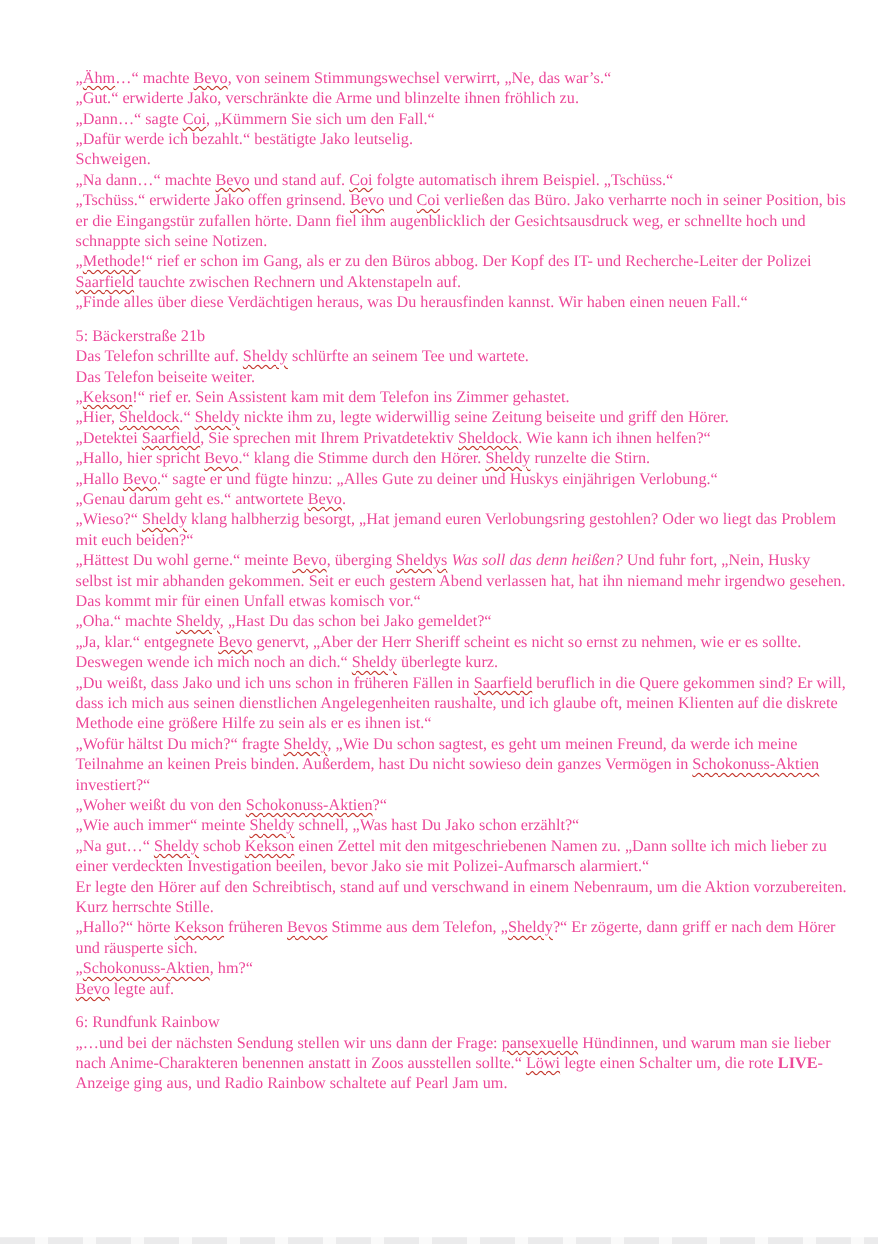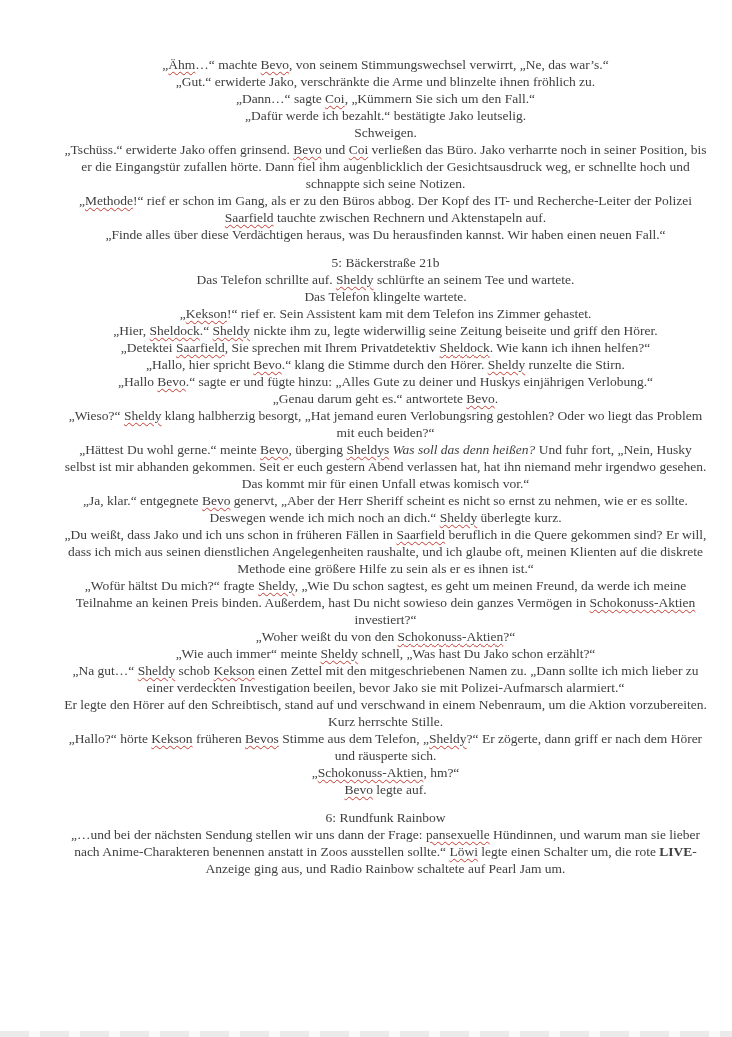--- a/index.html
+++ b/index.html
@@ -11,24 +11,24 @@
     font-family: "Liberation Serif", "DejaVu Serif", serif;
   }
   .page {
     position: absolute; inset: 0;
     background: #ffffff;
   }
   .text-body {
     position: absolute;
     left: 63px; top: 56px;
     width: 645px;
-    color: #404040;
+    color: #ec4899;
     font-size: 13.5px;
     line-height: 17px;
-    text-align: center;
+    text-align: left;
   }
   p.para { margin: 0; padding: 0; }
   .spacer { height: 11px; }
   .spell {
     text-decoration: underline;
     text-decoration-style: wavy;
     text-decoration-color: #c53b31;
     text-decoration-thickness: 1px;
     text-underline-offset: 2px;
   }
@@ -46,35 +46,37 @@
 </head>
 <body>
 
 <div class="page">
   <div class="text-body">
       <p class="para"><span>„</span><span class="spell">Ähm</span><span>…“ machte </span><span class="spell">Bevo</span><span>, von seinem Stimmungswechsel verwirrt, „Ne, das war’s.“</span></p>
       <p class="para"><span>„Gut.“ erwiderte Jako, verschränkte die Arme und blinzelte ihnen fröhlich zu.</span></p>
       <p class="para"><span>„Dann…“ sagte </span><span class="spell">Coi</span><span>, „Kümmern Sie sich um den Fall.“</span></p>
       <p class="para"><span>„Dafür werde ich bezahlt.“ bestätigte Jako leutselig.</span></p>
       <p class="para"><span>Schweigen.</span></p>
+      <p class="para"><span>„Na dann…“ machte </span><span class="spell">Bevo</span><span> und stand auf. </span><span class="spell">Coi</span><span> folgte automatisch ihrem Beispiel. „Tschüss.“</span></p>
       <p class="para"><span>„Tschüss.“ erwiderte Jako offen grinsend. </span><span class="spell">Bevo</span><span> und </span><span class="spell">Coi</span><span> verließen das Büro. Jako verharrte noch in seiner Position, bis er die Eingangstür zufallen hörte. Dann fiel ihm augenblicklich der Gesichtsausdruck weg, er schnellte hoch und schnappte sich seine Notizen.</span></p>
       <p class="para"><span>„</span><span class="spell">Methode</span><span>!“ rief er schon im Gang, als er zu den Büros abbog. Der Kopf des IT- und Recherche-Leiter der Polizei </span><span class="spell">Saarfield</span><span> tauchte zwischen Rechnern und Aktenstapeln auf.</span></p>
       <p class="para"><span>„Finde alles über diese Verdächtigen heraus, was Du herausfinden kannst. Wir haben einen neuen Fall.“</span></p>
       <div class="spacer"></div>
       <p class="para"><span>5: Bäckerstraße 21b</span></p>
       <p class="para"><span>Das Telefon schrillte auf. </span><span class="spell">Sheldy</span><span> schlürfte an seinem Tee und wartete.</span></p>
-      <p class="para"><span>Das Telefon klingelte wartete.</span></p>
+      <p class="para"><span>Das Telefon beiseite weiter.</span></p>
       <p class="para"><span>„</span><span class="spell">Kekson</span><span>!“ rief er. Sein Assistent kam mit dem Telefon ins Zimmer gehastet.</span></p>
       <p class="para"><span>„Hier, </span><span class="spell">Sheldock</span><span>.“ </span><span class="spell">Sheldy</span><span> nickte ihm zu, legte widerwillig seine Zeitung beiseite und griff den Hörer.</span></p>
       <p class="para"><span>„Detektei </span><span class="spell">Saarfield</span><span>, Sie sprechen mit Ihrem Privatdetektiv </span><span class="spell">Sheldock</span><span>. Wie kann ich ihnen helfen?“</span></p>
       <p class="para"><span>„Hallo, hier spricht </span><span class="spell">Bevo</span><span>.“ klang die Stimme durch den Hörer. </span><span class="spell">Sheldy</span><span> runzelte die Stirn.</span></p>
       <p class="para"><span>„Hallo </span><span class="spell">Bevo</span><span>.“ sagte er und fügte hinzu: „Alles Gute zu deiner und Huskys einjährigen Verlobung.“</span></p>
       <p class="para"><span>„Genau darum geht es.“ antwortete </span><span class="spell">Bevo</span><span>.</span></p>
       <p class="para"><span>„Wieso?“ </span><span class="spell">Sheldy</span><span> klang halbherzig besorgt, „Hat jemand euren Verlobungsring gestohlen? Oder wo liegt das Problem mit euch beiden?“</span></p>
       <p class="para"><span>„Hättest Du wohl gerne.“ meinte </span><span class="spell">Bevo</span><span>, überging </span><span class="spell">Sheldys</span><span> </span><span class="it">Was soll das denn heißen?</span><span> Und fuhr fort, „Nein, Husky selbst ist mir abhanden gekommen. Seit er euch gestern Abend verlassen hat, hat ihn niemand mehr irgendwo gesehen. Das kommt mir für einen Unfall etwas komisch vor.“</span></p>
+      <p class="para"><span>„Oha.“ machte </span><span class="spell">Sheldy</span><span>, „Hast Du das schon bei Jako gemeldet?“</span></p>
       <p class="para"><span>„Ja, klar.“ entgegnete </span><span class="spell">Bevo</span><span> genervt, „Aber der Herr Sheriff scheint es nicht so ernst zu nehmen, wie er es sollte. Deswegen wende ich mich noch an dich.“ </span><span class="spell">Sheldy</span><span> überlegte kurz.</span></p>
       <p class="para"><span>„Du weißt, dass Jako und ich uns schon in früheren Fällen in </span><span class="spell">Saarfield</span><span> beruflich in die Quere gekommen sind? Er will, dass ich mich aus seinen dienstlichen Angelegenheiten raushalte, und ich glaube oft, meinen Klienten auf die diskrete Methode eine größere Hilfe zu sein als er es ihnen ist.“</span></p>
       <p class="para"><span>„Wofür hältst Du mich?“ fragte </span><span class="spell">Sheldy</span><span>, „Wie Du schon sagtest, es geht um meinen Freund, da werde ich meine Teilnahme an keinen Preis binden. Außerdem, hast Du nicht sowieso dein ganzes Vermögen in </span><span class="spell">Schokonuss-Aktien</span><span> investiert?“</span></p>
       <p class="para"><span>„Woher weißt du von den </span><span class="spell">Schokonuss-Aktien</span><span>?“</span></p>
       <p class="para"><span>„Wie auch immer“ meinte </span><span class="spell">Sheldy</span><span> schnell, „Was hast Du Jako schon erzählt?“</span></p>
       <p class="para"><span>„Na gut…“ </span><span class="spell">Sheldy</span><span> schob </span><span class="spell">Kekson</span><span> einen Zettel mit den mitgeschriebenen Namen zu. „Dann sollte ich mich lieber zu einer verdeckten Investigation beeilen, bevor Jako sie mit Polizei-Aufmarsch alarmiert.“</span></p>
       <p class="para"><span>Er legte den Hörer auf den Schreibtisch, stand auf und verschwand in einem Nebenraum, um die Aktion vorzubereiten. Kurz herrschte Stille.</span></p>
       <p class="para"><span>„Hallo?“ hörte </span><span class="spell">Kekson</span><span> früheren </span><span class="spell">Bevos</span><span> Stimme aus dem Telefon, „</span><span class="spell">Sheldy</span><span>?“ Er zögerte, dann griff er nach dem Hörer und räusperte sich.</span></p>
       <p class="para"><span>„</span><span class="spell">Schokonuss-Aktien</span><span>, hm?“</span></p>
       <p class="para"><span class="spell">Bevo</span><span> legte auf.</span></p>

